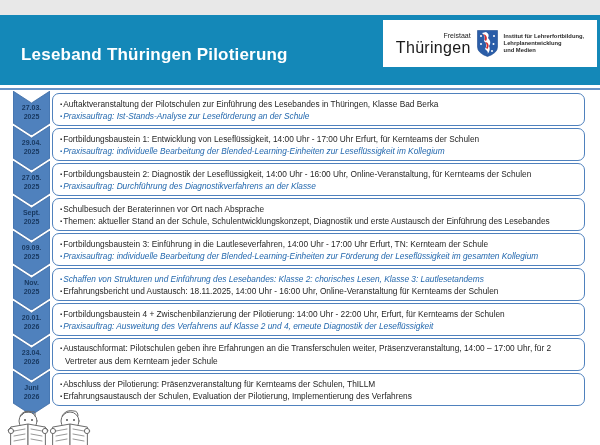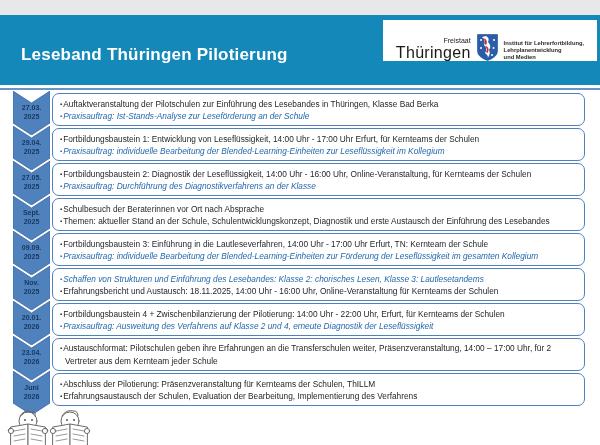--- a/index.html
+++ b/index.html
@@ -10,22 +10,22 @@
     margin:15px auto;
   }
   
   .header { position:absolute; top:0; left:0; width:600px; height:70px; background:#1488b8; }
   .header-title {
     position:absolute; left:21px; top:30px; color:#ffffff;
     font-size:17px; font-weight:bold; letter-spacing:0.2px;
   }
   .header-line { position:absolute; top:73px; left:0; width:600px; height:2px; background:#4f81bd; opacity:0.85; }
   .logo-box {
-    position:absolute; top:5px; left:383px; width:214px; height:41px;
-    background:#ffffff; display:flex; align-items:flex-end; justify-content:center; gap:6px;
+    position:absolute; top:5px; left:383px; width:214px; height:47px;
+    background:#ffffff; display:flex; align-items:center; justify-content:center; gap:6px;
   }
   .wordmark { text-align:right; color:#1a1a1a; line-height:1; }
   .wordmark .freistaat { font-size:7px; display:block; margin-bottom:1px; }
   .wordmark .thueringen { font-size:16px; display:block; letter-spacing:0.3px; }
   .institute { color:#2b2b2b; font-size:5.8px; font-weight:bold; line-height:7px; }
   
   .timeline { position:absolute; top:78px; left:13px; width:572px; }
   .row { position:relative; height:33px; margin-bottom:2px; }
   .chevron { position:absolute; left:0; top:-2px; width:37px; height:44px; }
   .chevron svg { position:absolute; left:0; top:0; }
@@ -214,21 +214,21 @@
         <svg width="37" height="44" viewBox="0 0 37 44">
             <polygon points="0,0 18.5,12 37,0 37,32 18.5,44 0,32" fill="#4f81bd" stroke="#3d6ba3" stroke-width="0.8"></polygon>
           </svg>
         <div class="date">
           <span>Juni</span>
           <span>2026</span>
         </div>
       </div>
       <div class="box">
         <div class="bullet"><span class="b">▪</span><span>Abschluss der Pilotierung: Präsenzveranstaltung für Kernteams der Schulen, ThILLM</span></div>
-        <div class="bullet"><span class="b">▪</span><span>Erfahrungsaustausch der Schulen, Evaluation der Bearbeitung, Implementierung des Verfahrens</span></div>
+        <div class="bullet"><span class="b">▪</span><span>Erfahrungsaustausch der Schulen, Evaluation der Pilotierung, Implementierung des Verfahrens</span></div>
       </div>
     </div>
 
   </div>
 
   <svg class="kids" viewBox="0 0 88 52">
     <g stroke="#6b6b6b" stroke-width="1" fill="#ffffff" stroke-linejoin="round" stroke-linecap="round">
 
       <circle cx="22" cy="14" r="9" fill="#ffffff"></circle>
       <path d="M14 9 Q18 2 26 5 Q30 3 29 9" fill="none"></path>

